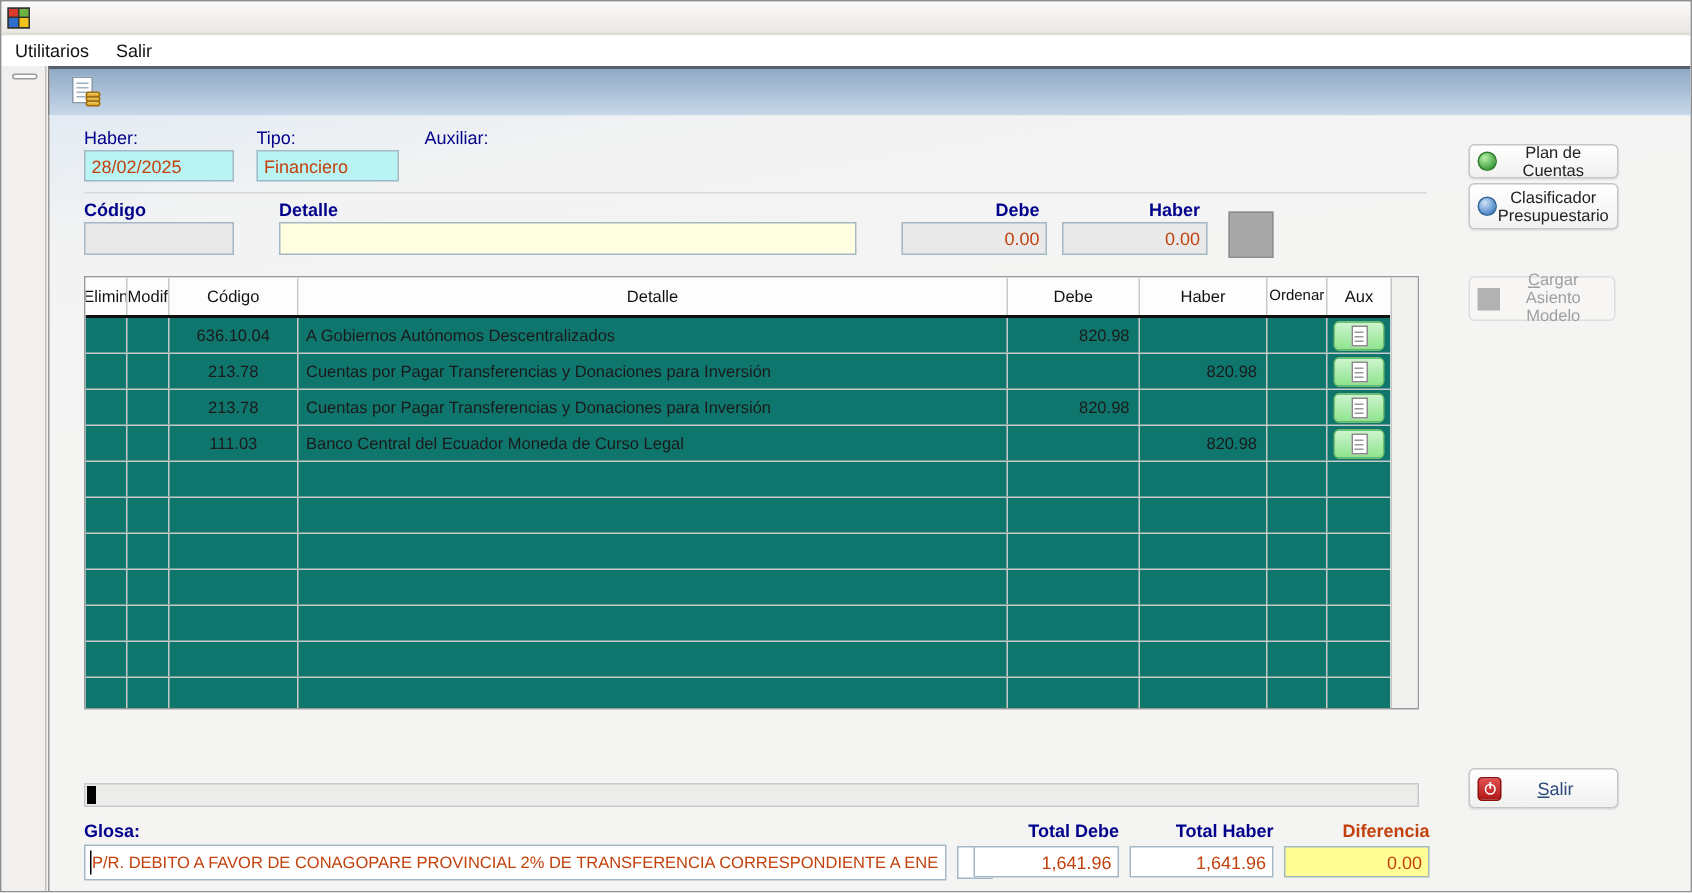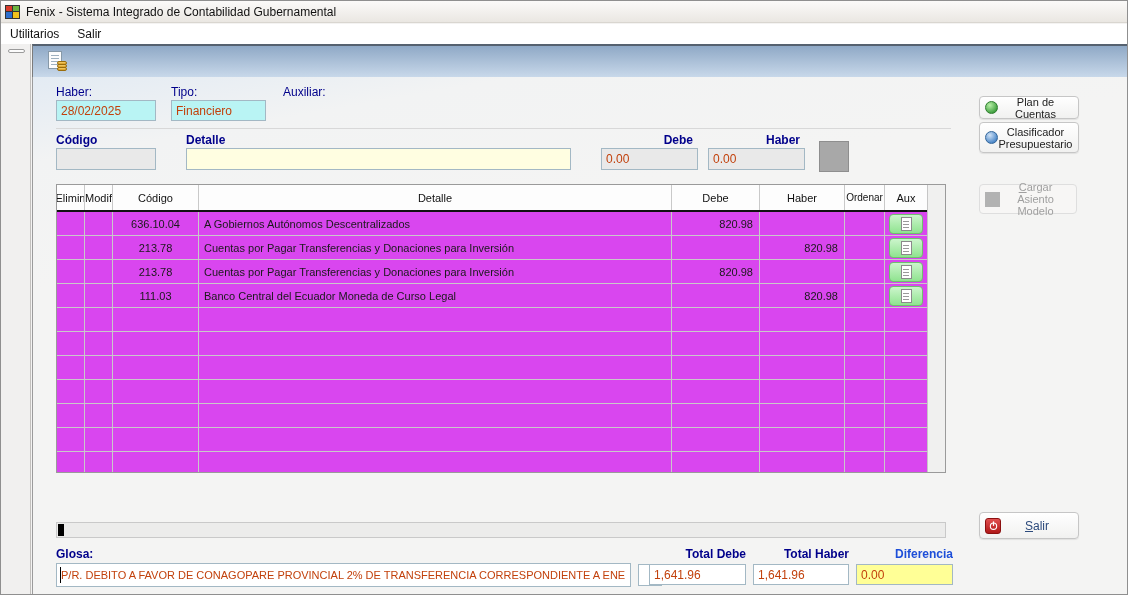--- a/index.html
+++ b/index.html
@@ -36,42 +36,42 @@
   
   .tb-icon { position:absolute; left:47px; top:50px; width:24px; height:22px; }
   .tb-doc { position:absolute; left:0; top:0; width:14px; height:18px; background:#fdfdfd; border:1px solid #8799a8;
     background-image:linear-gradient(#9fb1c0,#9fb1c0),linear-gradient(#9fb1c0,#9fb1c0),linear-gradient(#9fb1c0,#9fb1c0),linear-gradient(#9fb1c0,#9fb1c0);
     background-size:8px 1px; background-position:2px 3px,2px 6px,2px 9px,2px 12px; background-repeat:no-repeat; }
   .coin { position:absolute; width:10px; height:4px; background:linear-gradient(#f6d373,#d89a1e); border:1px solid #9a6d0c; border-radius:2px; }
   .coin.c1{ left:9px; top:10px; } .coin.c2{ left:9px; top:13px; } .coin.c3{ left:9px; top:16px; }
 
   .lbl { position:absolute; font-size:12px; color:#00008b; white-space:pre; }
   .lbl.b { font-weight:bold; }
-  .lbl.red { color:#1d4ed8; font-weight:bold; }
+  .lbl.red { color:#c2410c; font-weight:bold; }
 
   input.fld { position:absolute; border:1px solid #a3b8c4; font-family:"Liberation Sans",sans-serif;
     font-size:12px; color:#c2410c; padding:0 4px; outline:none; }
   .cyan { background:#b9f4f4; }
   .grayf { background:#e9e9e9; border-color:#b3b3b3; }
   .yellowf { background:#fffee1; border-color:#b3b3b3; }
   .whitef { background:#ffffff; border-color:#9fb2c2; }
   .difff { background:#ffff96; border-color:#b3b3b3; }
-  .ralign { text-align:left; }
+  .ralign { text-align:right; }
 
   .sep { position:absolute; left:55px; top:127px; width:895px; height:1px; background:#d8d8d8; }
 
   .attach-btn { position:absolute; left:818px; top:140px; width:30px; height:31px; background:#a8a8a8; border:1px solid #8e8e8e; }
 
   
   .table { position:absolute; left:55px; top:183px; width:890px; height:289px; background:#fff; border:1px solid #9a9a9a; }
   .vscroll { position:absolute; right:0; top:0; bottom:0; width:18px; background:#f0f0ef; border-left:1px solid #c6c6c6; }
   .grid { position:absolute; left:0; top:0; right:18px; bottom:0; overflow:hidden; }
   .thead { display:flex; height:27px; border-bottom:2px solid #111; background:#fdfdfd; font-size:11px; color:#111; }
   .thead .cell { display:flex; align-items:center; justify-content:center; }
-  .trow { display:flex; height:24px; border-bottom:1px solid #c9c9c9; font-size:11px; color:#1a1a1a; background:#d946ef; }
+  .trow { display:flex; height:24px; border-bottom:1px solid #c9c9c9; font-size:11px; color:#1a1a1a; background:#0f766e; }
   .cell { border-right:1px solid #c9c9c9; height:100%; overflow:hidden; }
   .c-elim{width:28px}.c-modif{width:28px}.c-cod{width:86px}.c-det{flex:1}
   .c-debe{width:88px}.c-haber{width:85px}.c-ord{width:40px}.c-aux{width:42px;border-right:none}
   .trow .c-cod { display:flex; align-items:center; justify-content:center; }
   .trow .c-det { display:flex; align-items:center; padding:0 5px; }
   .trow .c-debe,.trow .c-haber { display:flex; align-items:center; justify-content:flex-end; padding:12px 6px; }
   .trow .c-aux { display:flex; align-items:center; justify-content:center; }
   .aux-btn { width:34px; height:20px; border:1px solid #6fbf6f; border-radius:4px;
     background:linear-gradient(#ccf5cc,#8fe38f); display:flex; align-items:center; justify-content:center; cursor:pointer; }
   .doc-ic { width:11px; height:14px; background:#fff; border:1px solid #8a8a8a;
@@ -104,21 +104,20 @@
 
 <div class="window">
 
   <div class="titlebar">
     <span class="app-icon">
         <span></span>
         <span></span>
         <span></span>
         <span></span>
       </span>
-    <span class="title-text">Fenix - Sistema Integrado de Contabilidad Gubernamental</span>
   </div>
 
   <div class="menubar">
     <span class="menu-item">Utilitarios</span>
     <span class="menu-item">Salir</span>
   </div>
 
   <div class="left-panel">
     <div class="grabber"></div>
   </div>

